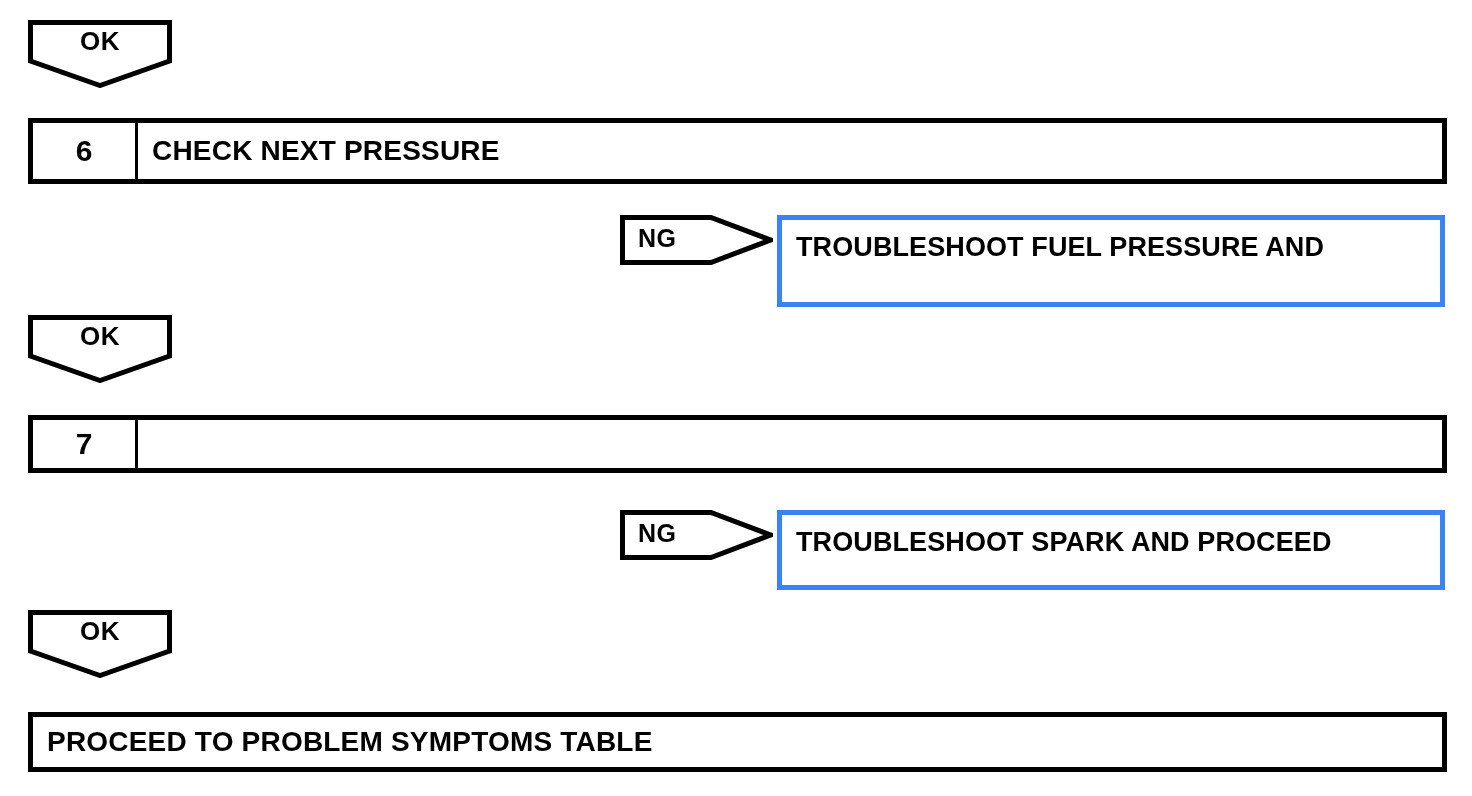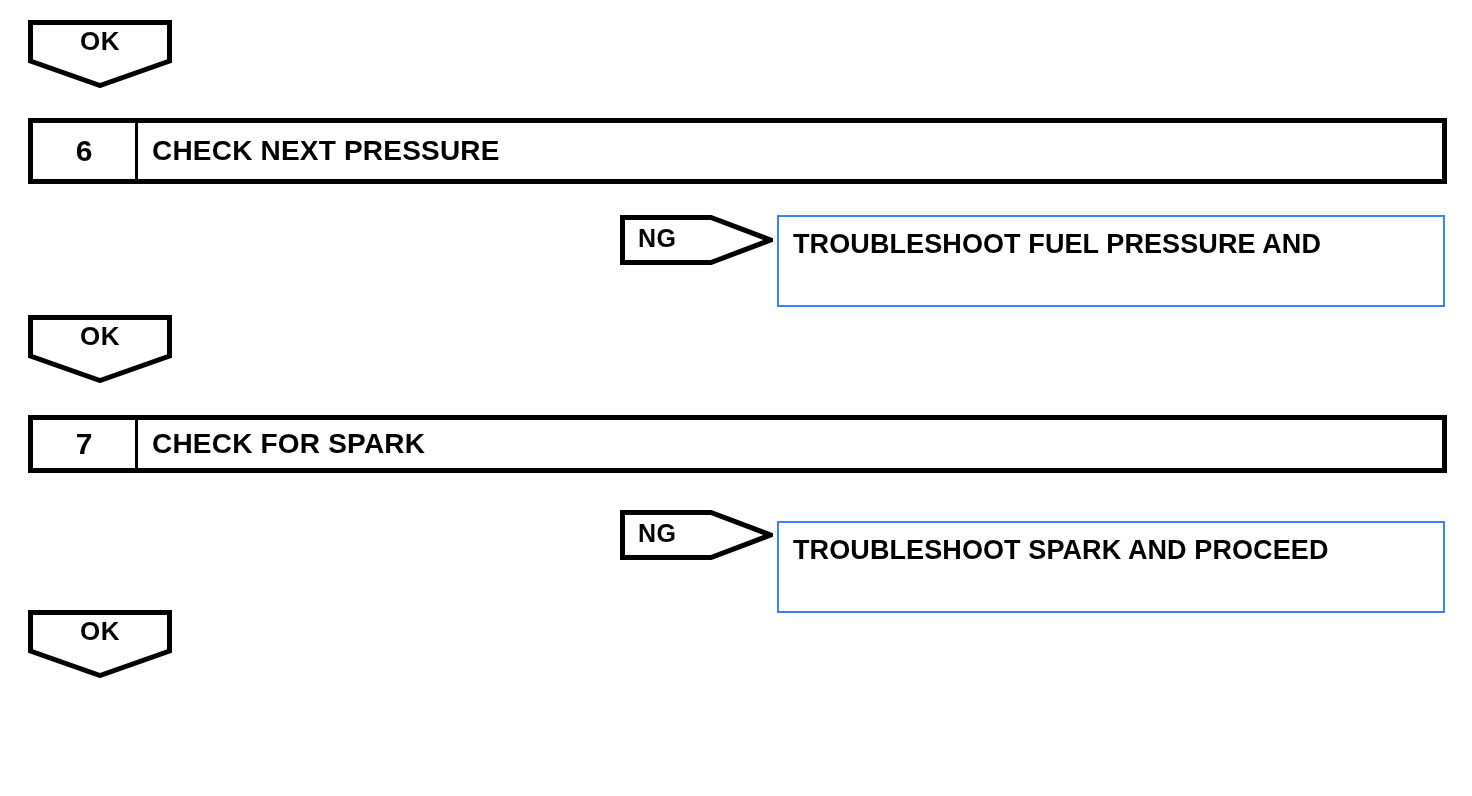--- a/index.html
+++ b/index.html
@@ -112,21 +112,21 @@
     font-size: 25px;
     font-weight: bold;
     letter-spacing: 0.5px;
     color: #000000;
     line-height: 30px;
   }
 
   
   .action-box {
     position: absolute;
-    border: 2px solid #3b82f6;
+    border: 5px solid #3b82f6;
     background: #ffffff;
     box-sizing: border-box;
     padding: 8px 10px 8px 14px;
     font-size: 27px;
     font-weight: bold;
     letter-spacing: 0.1px;
     line-height: 38px;
     color: #000000;
   }
   .action-box .line {
@@ -164,35 +164,35 @@
 
   <div class="ok-connector" style="left:28px; top:315px;">
     <svg width="144" height="68" viewBox="0 0 144 68" aria-hidden="true">
       <polygon points="2.5,2.5 141.5,2.5 141.5,41 72,65.5 2.5,41" fill="#ffffff" stroke="#000000" stroke-width="5" stroke-linejoin="miter"></polygon>
     </svg>
     <span class="ok-label">OK</span>
   </div>
 
   <div class="step-box" style="left:28px; top:415px; width:1419px; height:58px;">
     <div class="step-num">7</div>
-    <div class="step-title">CHECK FOR SPARK</div>
   </div>
 
   <div class="ng-arrow" style="left:620px; top:510px;">
     <svg width="153" height="50" viewBox="0 0 153 50" aria-hidden="true">
       <polygon points="2.5,2.5 91,2.5 150.5,25 91,47.5 2.5,47.5" fill="#ffffff" stroke="#000000" stroke-width="5" stroke-linejoin="miter"></polygon>
     </svg>
     <span class="ng-label">NG</span>
   </div>
 
-  <div class="action-box" style="left:777px; top:521px; width:668px; height:92px;">
+  <div class="action-box" style="left:777px; top:510px; width:668px; height:80px;">
     <span class="line">TROUBLESHOOT SPARK AND PROCEED</span>
   </div>
 
   <div class="ok-connector" style="left:28px; top:610px;">
     <svg width="144" height="68" viewBox="0 0 144 68" aria-hidden="true">
       <polygon points="2.5,2.5 141.5,2.5 141.5,41 72,65.5 2.5,41" fill="#ffffff" stroke="#000000" stroke-width="5" stroke-linejoin="miter"></polygon>
     </svg>
     <span class="ok-label">OK</span>
   </div>
 
+  <div class="plain-box" style="left:28px; top:712px; width:1419px; height:60px;">PROCEED TO PROBLEM SYMPTOMS TABLE</div>
 
 </div>
 
 </body></html>

